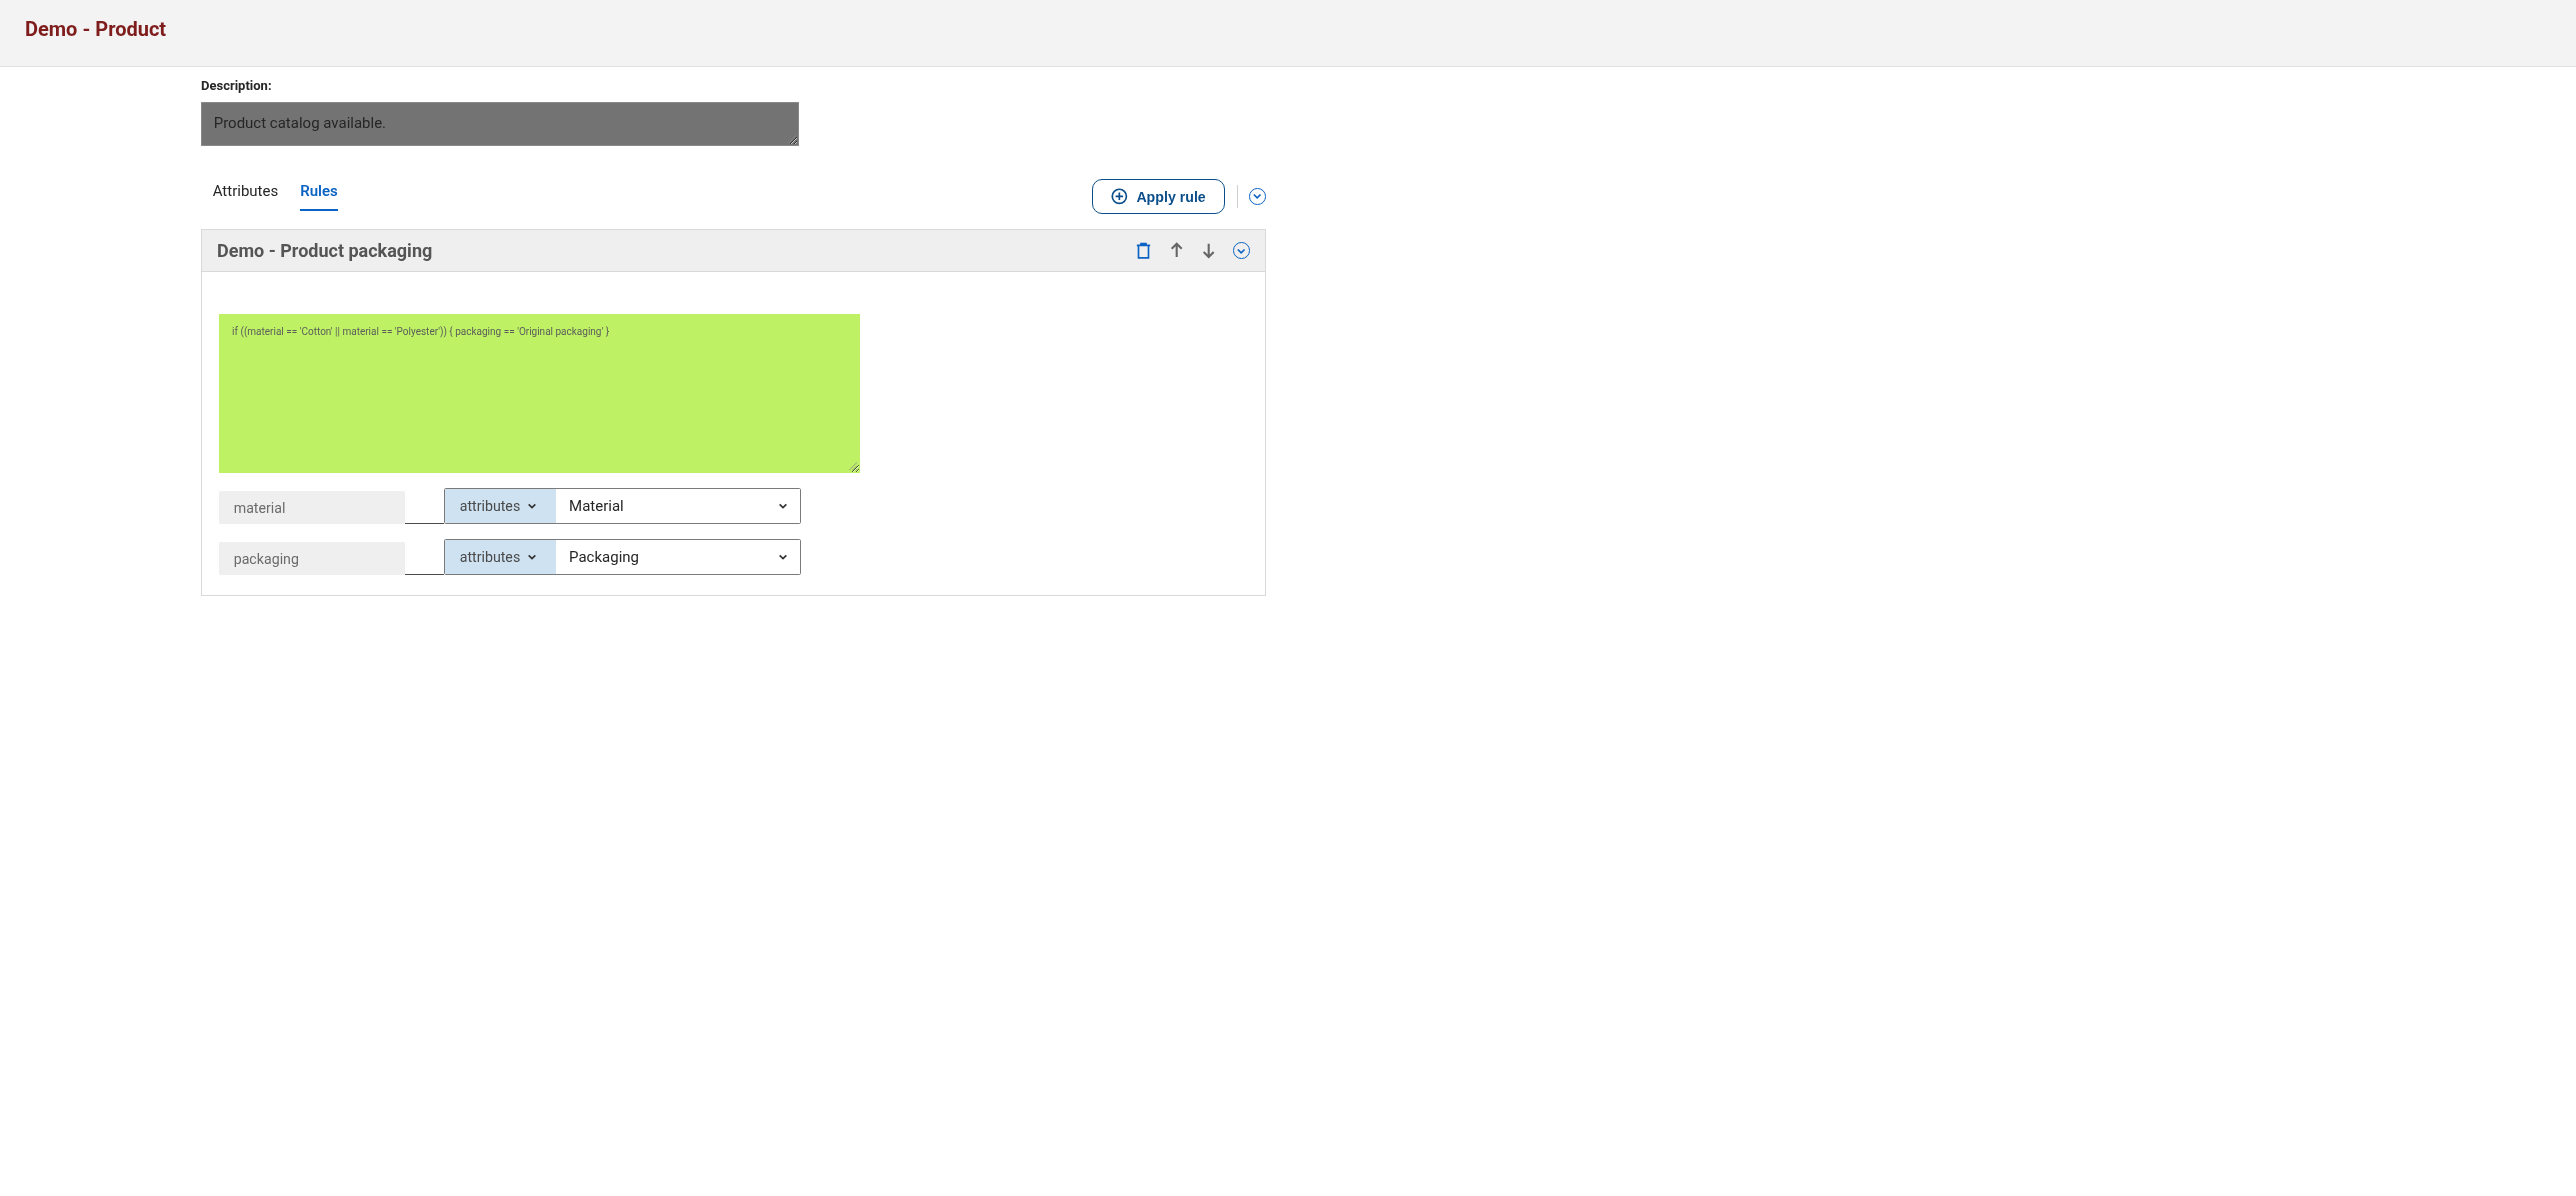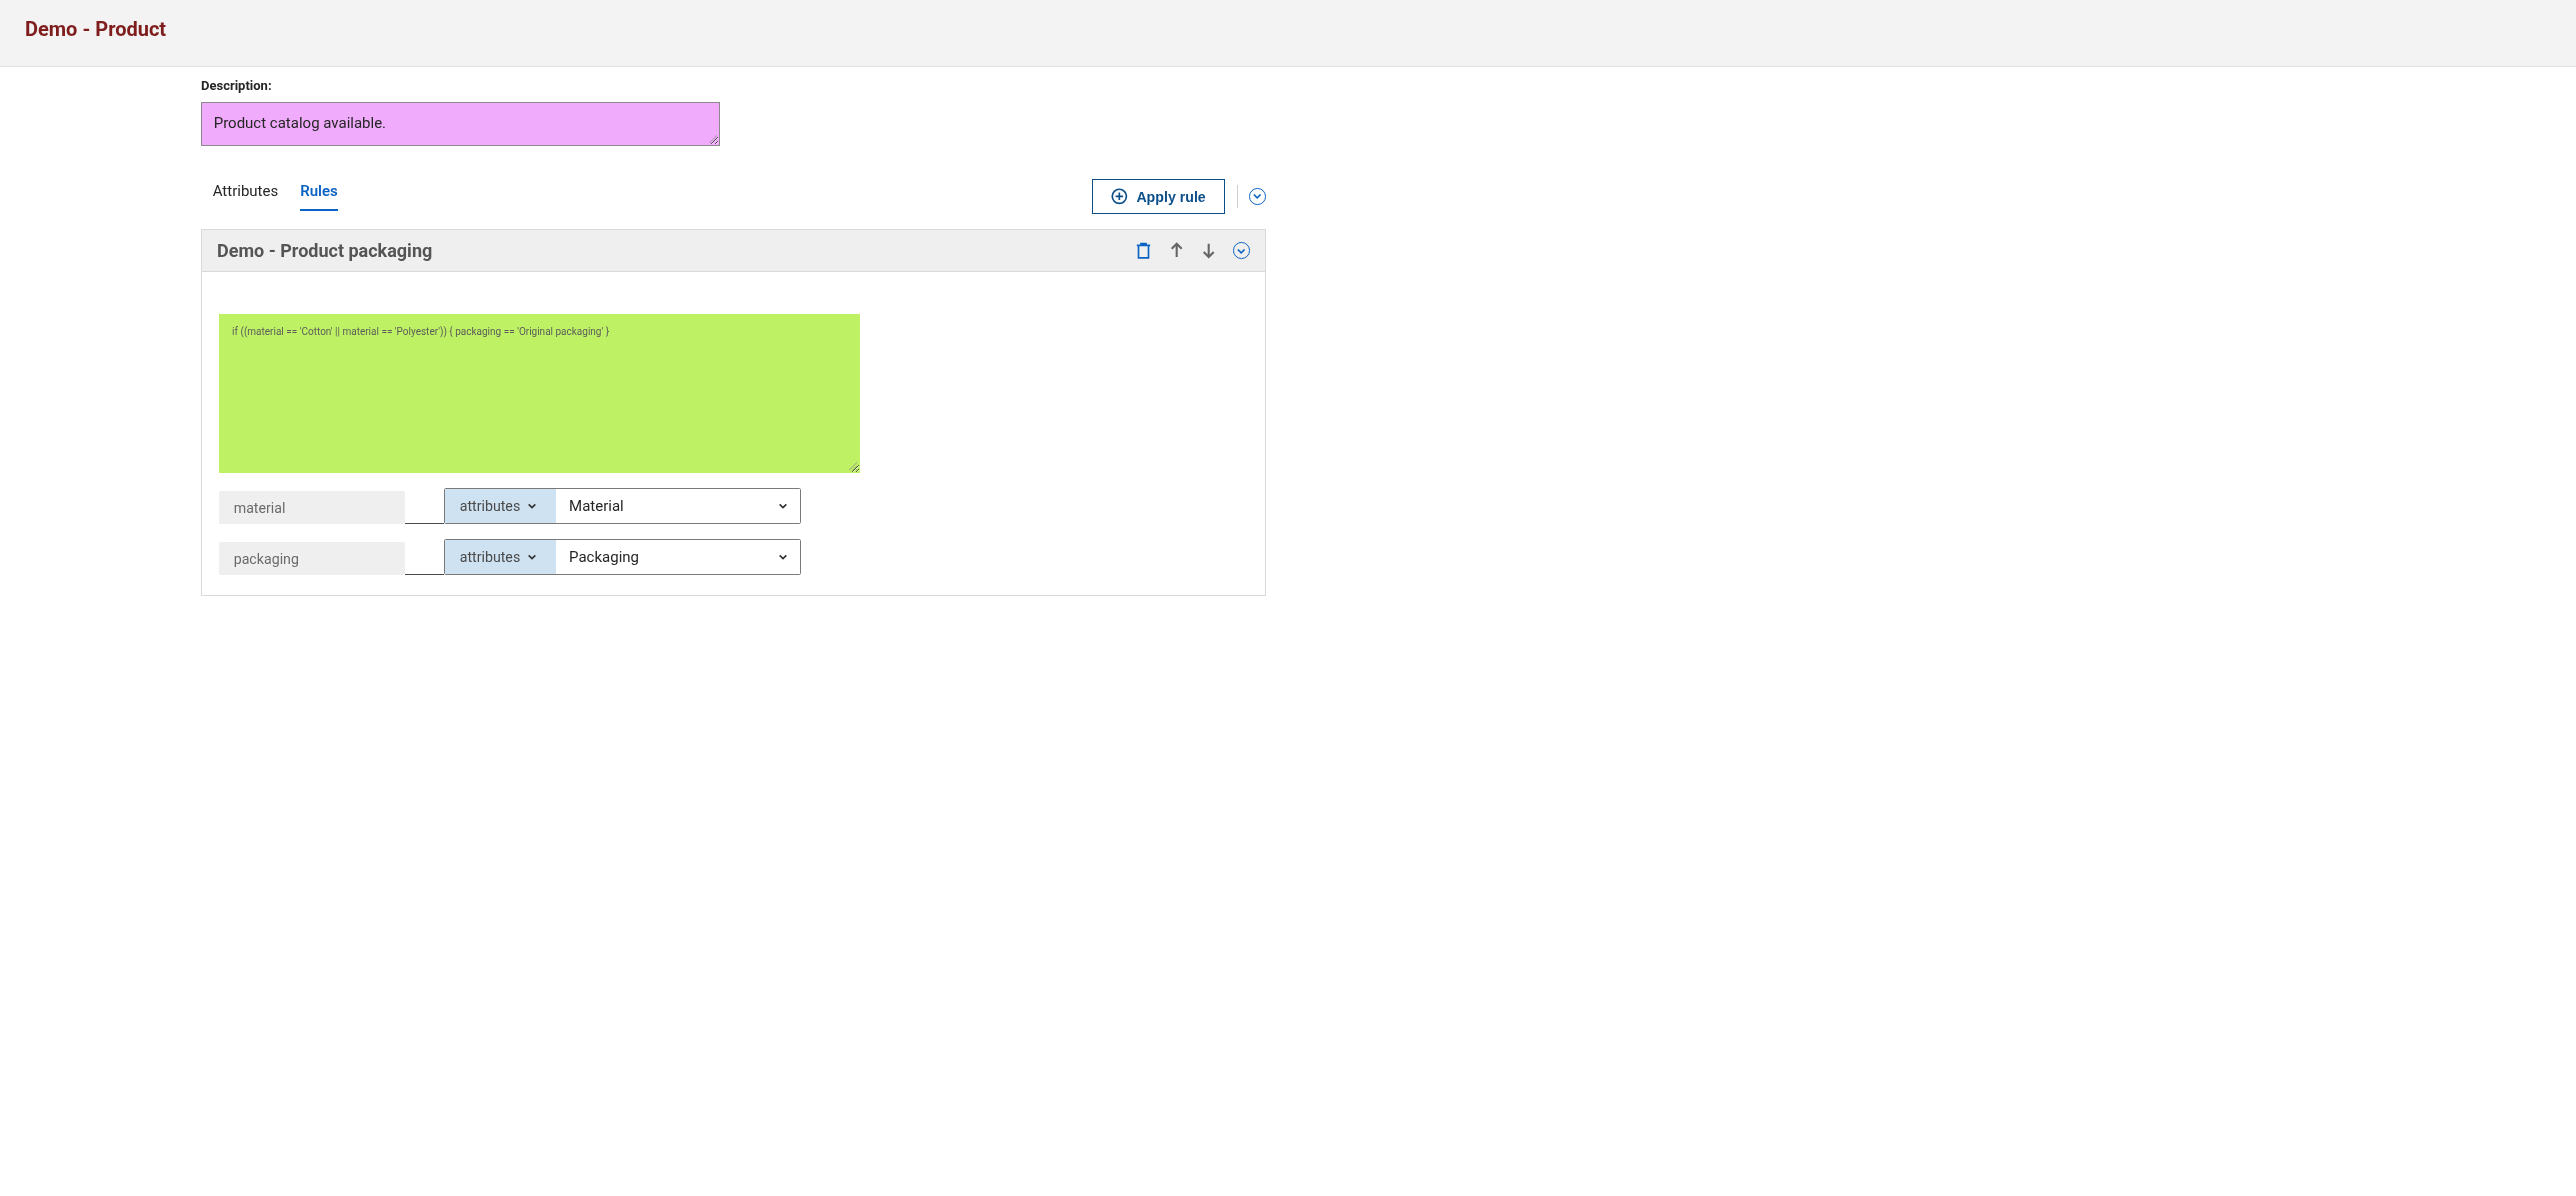--- a/index.html
+++ b/index.html
@@ -24,27 +24,27 @@
     max-width: 1289px;
     margin-left: 201px;
   }
   .field-label {
     font-weight: 700;
     font-size: 13px;
     margin-bottom: 8.4px;
     display: block;
   }
   .description-box {
-    width: 519px;
+    width: 598px;
     border: 0.8px solid #8a8a8a;
     padding: 11.7px 11.7px;
     font-size: 15px;
     color: #262626;
     position: relative;
-    background: #f0abfc;
+    background: #737373;
     resize: both;
     overflow: auto;
     min-height: 44px;
   }
   .resize-handle {
     position: absolute;
     right: 1.7px;
     bottom: 1.7px;
     width: 8.4px;
     height: 8.4px;
@@ -81,21 +81,21 @@
   .apply-rule-btn {
     display: inline-flex;
     align-items: center;
     gap: 8.4px;
     border: 1.3px solid #0b4f8a;
     background: #fff;
     color: #0b4f8a;
     font-weight: 700;
     font-size: 14.2px;
     padding: 8.4px 18.4px;
-    border-radius: 0;
+    border-radius: 10px;
     cursor: pointer;
   }
   .divider-v {
     width: 0.8px;
     height: 23.4px;
     background: #cfcfcf;
   }
   .circle-chevron {
     width: 16.7px;
     height: 16.7px;

